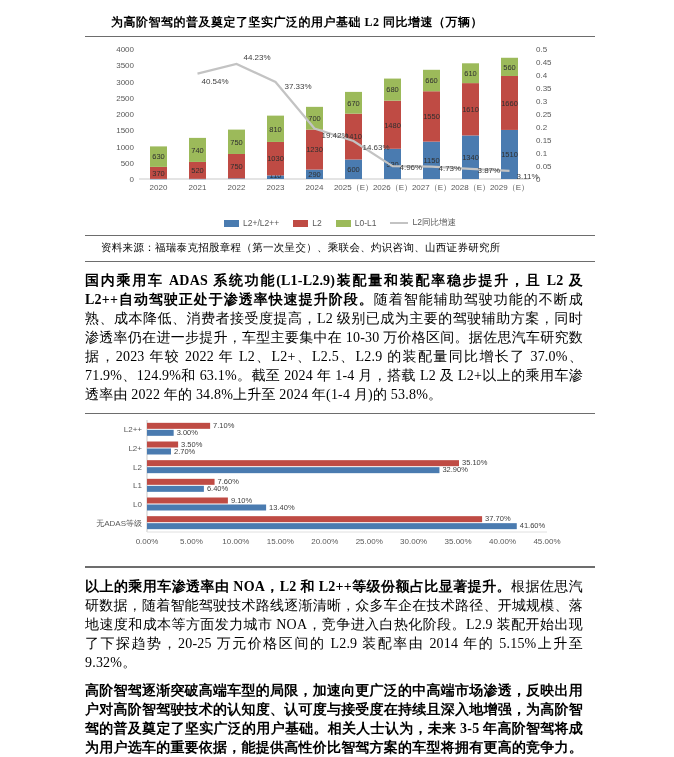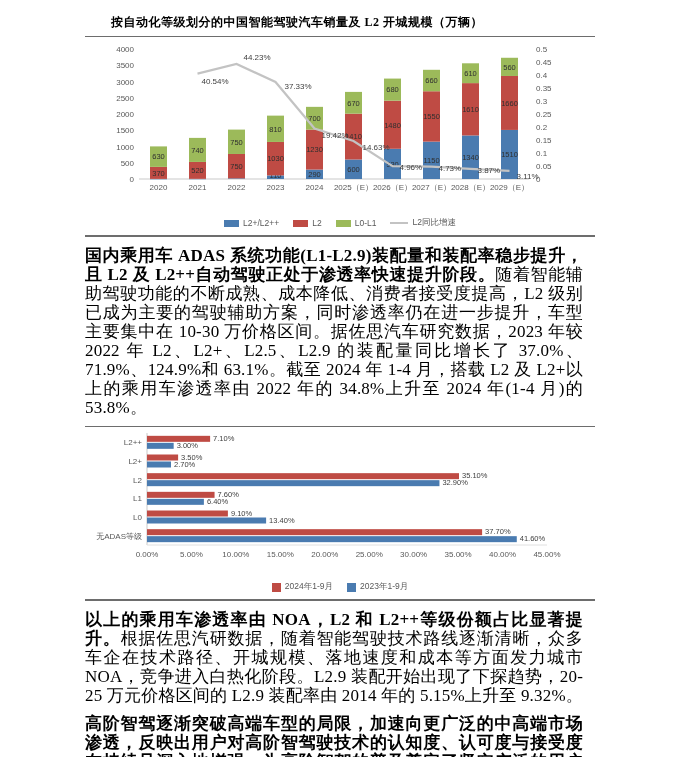--- a/index.html
+++ b/index.html
@@ -25,31 +25,31 @@
     font-family:"Liberation Sans","DejaVu Sans",sans-serif;
     font-size:8.5px; color:#595959;text-align:right;
   }
   .legend-row .item { display:flex; align-items:center; gap:4px; }
   .legend-row .sw { width:15px; height:7px; display:inline-block; }
   .legend-row .ln { width:18px; height:2px; display:inline-block; }
   .src {
     font-size:10.5px; padding:5px 0 6px 16px; letter-spacing:.3px;
   }
   p.body-par {
-    font-size:17px; line-height:19px; text-align:justify;
+    font-size:14px; line-height:19px; text-align:justify;
     margin:9px 12px 9px 0; letter-spacing:.2px;
   }
   p.body-par b { font-weight:bold; }
   svg text { font-family:"Liberation Sans","DejaVu Sans",sans-serif; }
 </style>
 </head>
 <body>
 
 <div class="fig">
-  <div class="fig-title">按自动化等级划分的中国智能驾驶汽车销量及 L2 开城规模（万辆）</div>
+  <div class="fig-title">为高阶智驾的普及奠定了坚实广泛的用户基础 L2 同比增速（万辆）</div>
   <div class="rule"></div>
   <div class="chart-wrap">
     <div id="chart1"><svg width="510" height="172" viewBox="0 0 510 172">
           <text x="49" y="143" text-anchor="end" font-size="8" fill="#595959">0</text>
           <text x="49" y="126.75" text-anchor="end" font-size="8" fill="#595959">500</text>
           <text x="49" y="110.5" text-anchor="end" font-size="8" fill="#595959">1000</text>
           <text x="49" y="94.25" text-anchor="end" font-size="8" fill="#595959">1500</text>
           <text x="49" y="78" text-anchor="end" font-size="8" fill="#595959">2000</text>
           <text x="49" y="61.75" text-anchor="end" font-size="8" fill="#595959">2500</text>
           <text x="49" y="45.5" text-anchor="end" font-size="8" fill="#595959">3000</text>
@@ -161,20 +161,21 @@
           <span class="sw" style="background: rgb(156, 186, 90);"></span>
           <span>L0-L1</span>
         </span>
         <span class="item">
           <span class="ln" style="background: rgb(195, 195, 195);"></span>
           <span>L2同比增速</span>
         </span>
       </div>
   </div>
   <div class="rule"></div>
+  <div class="src">资料来源：福瑞泰克招股章程（第一次呈交）、乘联会、灼识咨询、山西证券研究所</div>
   <div class="rule"></div>
 </div>
 
 <p class="body-par"><b>国内乘用车 ADAS 系统功能(L1-L2.9)装配量和装配率稳步提升，且 L2 及 L2++自动驾驶正处于渗透率快速提升阶段。</b><span>随着智能辅助驾驶功能的不断成熟、成本降低、消费者接受度提高，L2 级别已成为主要的驾驶辅助方案，同时渗透率仍在进一步提升，车型主要集中在 10-30 万价格区间。据佐思汽车研究数据，2023 年较 2022 年 L2、L2+、L2.5、L2.9 的装配量同比增长了 37.0%、71.9%、124.9%和 63.1%。截至 2024 年 1-4 月，搭载 L2 及 L2+以上的乘用车渗透率由 2022 年的 34.8%上升至 2024 年(1-4 月)的 53.8%。</span></p>
 
 <div class="fig">
   <div class="rule"></div>
   <div class="chart-wrap">
     <div id="chart2"><svg width="510" height="146" viewBox="0 0 510 146">
           <text x="62" y="128" text-anchor="middle" font-size="8" fill="#595959">0.00%</text>
@@ -213,30 +214,20 @@
           <rect x="62" y="81.5" width="80.88888888888889" height="6" fill="#bf4b44"></rect>
           <text x="145.88888888888889" y="86.5" text-anchor="start" font-size="7.5" fill="#404040">9.10%</text>
           <rect x="62" y="88.5" width="119.11111111111114" height="6" fill="#4a7bb0"></rect>
           <text x="184.11111111111114" y="93.5" text-anchor="start" font-size="7.5" fill="#404040">13.40%</text>
           <text x="57" y="109.66666666666667" text-anchor="end" font-size="8" fill="#595959">无ADAS等级</text>
           <rect x="62" y="100.16666666666667" width="335.11111111111114" height="6" fill="#bf4b44"></rect>
           <text x="400.11111111111114" y="105.16666666666667" text-anchor="start" font-size="7.5" fill="#404040">37.70%</text>
           <rect x="62" y="107.16666666666667" width="369.7777777777778" height="6" fill="#4a7bb0"></rect>
           <text x="434.7777777777778" y="112.16666666666667" text-anchor="start" font-size="7.5" fill="#404040">41.60%</text>
         </svg></div>
-    <div id="legend2" class="legend-row">
-        <span class="item">
-          <span class="sw" style="width: 9px; height: 9px; background: rgb(191, 75, 68);"></span>
-          <span>2024年1-9月</span>
-        </span>
-        <span class="item">
-          <span class="sw" style="width: 9px; height: 9px; background: rgb(74, 123, 176);"></span>
-          <span>2023年1-9月</span>
-        </span>
-      </div>
   </div>
   <div class="rule"></div>
   <div class="rule"></div>
 </div>
 
 <p class="body-par"><b>以上的乘用车渗透率由 NOA，L2 和 L2++等级份额占比显著提升。</b><span>根据佐思汽研数据，随着智能驾驶技术路线逐渐清晰，众多车企在技术路径、开城规模、落地速度和成本等方面发力城市 NOA，竞争进入白热化阶段。L2.9 装配开始出现了下探趋势，20-25 万元价格区间的 L2.9 装配率由 2014 年的 5.15%上升至 9.32%。</span></p>
 
 <p class="body-par"><b>高阶智驾逐渐突破高端车型的局限，加速向更广泛的中高端市场渗透，反映出用户对高阶智驾驶技术的认知度、认可度与接受度在持续且深入地增强，为高阶智驾的普及奠定了坚实广泛的用户基础。相关人士认为，未来 3-5 年高阶智驾将成为用户选车的重要依据，能提供高性价比智驾方案的车型将拥有更高的竞争力。从产业链看，芯片的国产替代将成为智驾平权的重要拼图，随着越来越多车企拥抱国产芯片，有望实现快速降本，进一步带动高阶智驾渗透率的提升。</b></p>
 
 </body></html>

